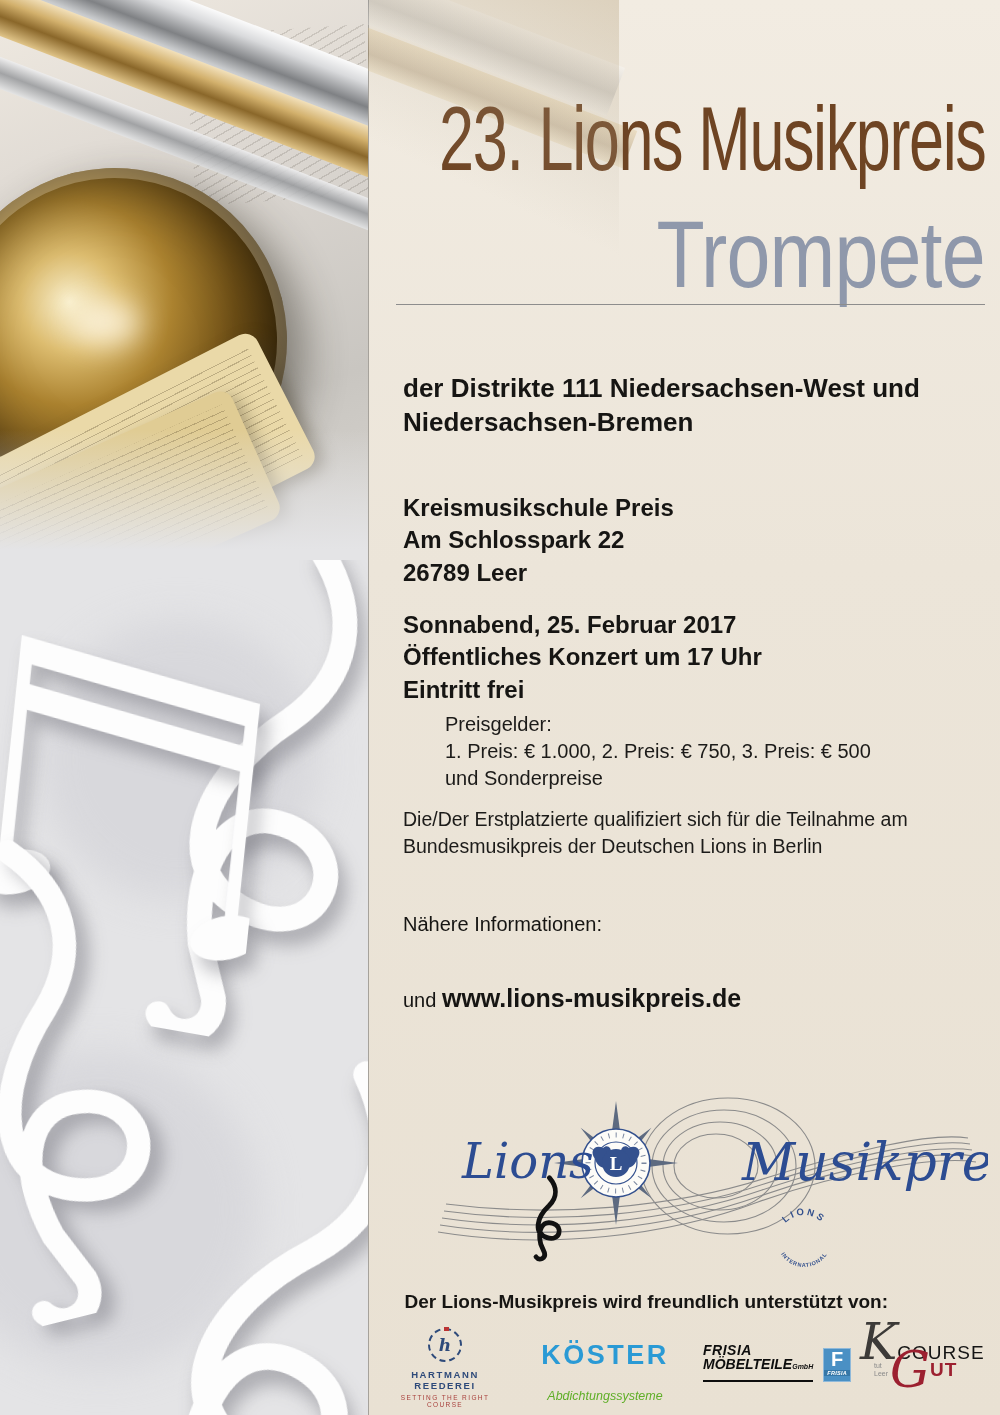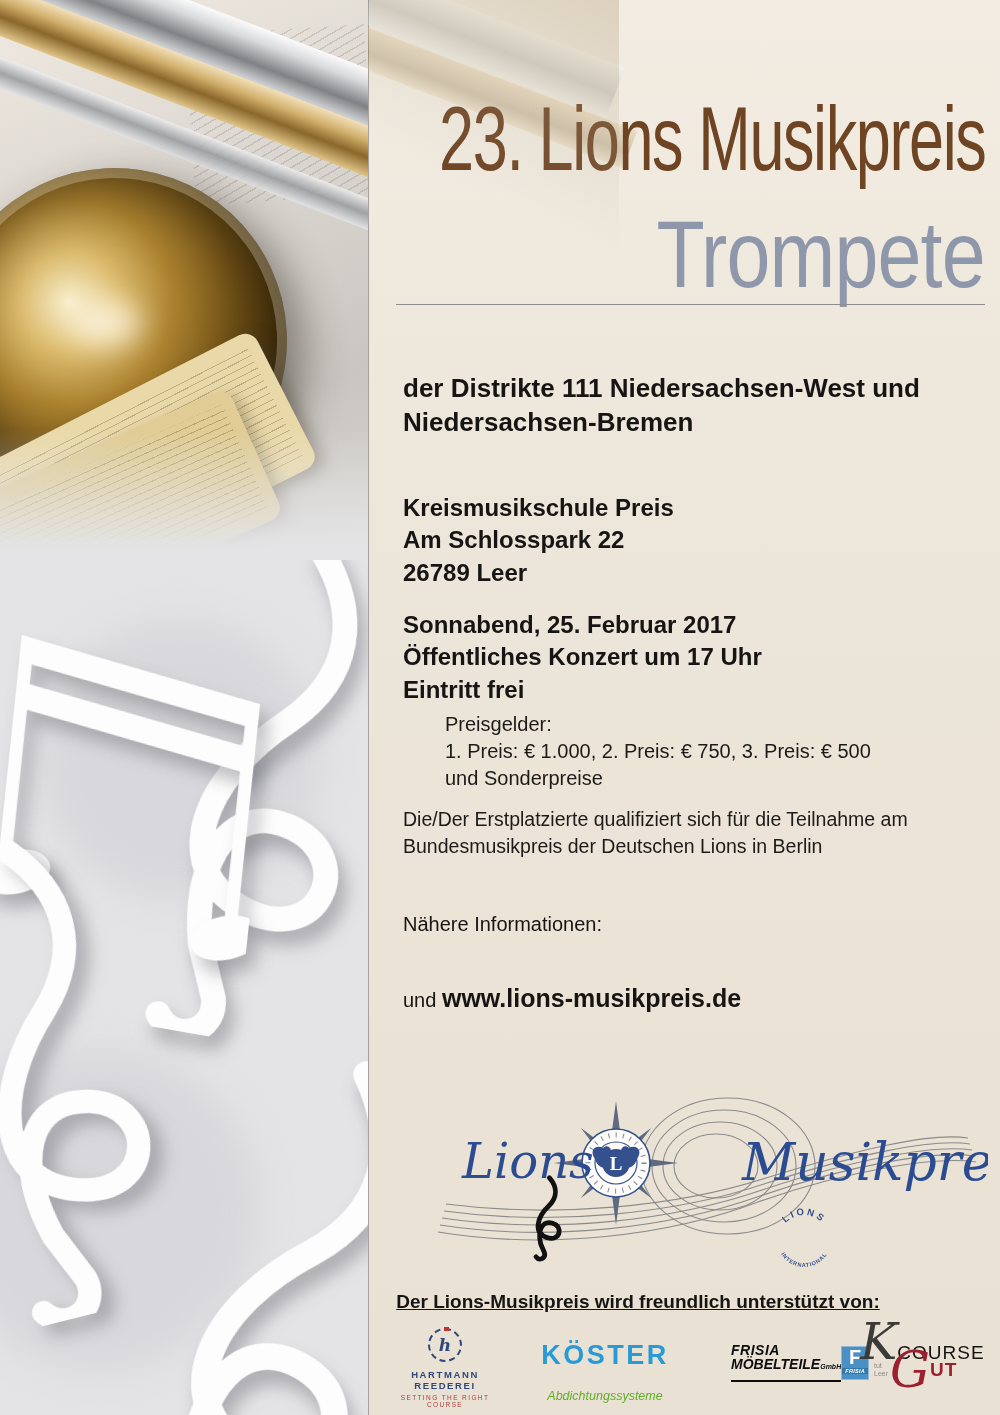--- a/index.html
+++ b/index.html
@@ -59,33 +59,33 @@
   .prizes{left:403px;top:711px;font-size:20px;line-height:1.36;color:#1c1b19;margin-left:42px;}
   .qual{left:403px;top:806px;font-size:19.5px;line-height:1.38;color:#1c1b19;}
   .infolabel{left:403px;top:913px;font-size:20px;}
   .emails{left:403px;top:945px;font-size:25px;font-weight:bold;}
   .webline{left:403px;top:984px;font-size:20px;}
   .webline b{font-size:25px;}
   
   .logo-svg{left:428px;top:1086px;}
   .logo-serif{font-family:"DejaVu Serif","Liberation Serif",serif;font-style:italic;fill:#2c4c92;}
   
-  .supporters-heading{left:388px;top:1291px;width:500px;text-align:center;font-size:19px;font-weight:bold;text-decoration:underline;}
+  .supporters-heading{left:388px;top:1291px;width:500px;text-align:right;font-size:19px;font-weight:bold;}
   .sponsor{text-align:center;}
   .hartmann{left:383px;top:1328px;width:124px;}
   .hartmann .ring{width:30px;height:30px;margin:0 auto;border:2px dashed #2e4a7a;border-radius:50%;
     display:flex;align-items:center;justify-content:center;position:relative;}
   .hartmann .ring::before{content:"";position:absolute;top:-3px;left:46%;width:5px;height:4px;background:#b33;}
   .hartmann .mono{font-family:"DejaVu Serif",serif;font-style:italic;font-weight:bold;font-size:17px;color:#2e4a7a;}
   .hartmann .name{margin-top:7px;font-size:9.5px;font-weight:bold;letter-spacing:1.6px;color:#2e4a7a;}
   .hartmann .tag{margin-top:3px;font-size:6.5px;letter-spacing:1.4px;color:#a8403c;}
   .koester{left:535px;top:1340px;width:140px;}
   .koester .big{font-size:27px;font-weight:bold;letter-spacing:2.5px;color:#2a9ad5;}
   .koester .sub{font-size:12.5px;font-style:italic;color:#5fae27;margin-top:18px;}
-  .frisia{left:703px;top:1343px;display:flex;align-items:center;text-align:left;margin-left:28px;}
+  .frisia{left:703px;top:1343px;display:flex;align-items:flex-end;gap:10px;text-align:left;}
   .frisia .txt{font-style:italic;font-weight:bold;color:#0d0d0d;border-bottom:2.5px solid #0d0d0d;padding-bottom:8px;}
   .frisia .l1{font-size:14px;letter-spacing:.5px;line-height:1;}
   .frisia .l2{font-size:14px;line-height:1.1;}
   .frisia .gmbh{font-size:7px;}
   .frisia .sq{width:26px;height:32px;background:#4a90c4;border:1px solid #8fb9da;position:relative;
     display:flex;flex-direction:column;align-items:center;justify-content:flex-start;}
   .frisia .sq .f{color:#fff;font-weight:bold;font-size:20px;line-height:21px;}
   .frisia .sq .cap{color:#fff;font-size:5.5px;font-style:italic;font-weight:bold;letter-spacing:.3px;background:#3577a8;width:100%;text-align:center;}
   .kultur{left:860px;top:1322px;width:130px;text-align:left;font-family:"DejaVu Serif","Liberation Serif",serif;}
   .kultur .script{font-style:italic;font-size:50px;line-height:.8;}

